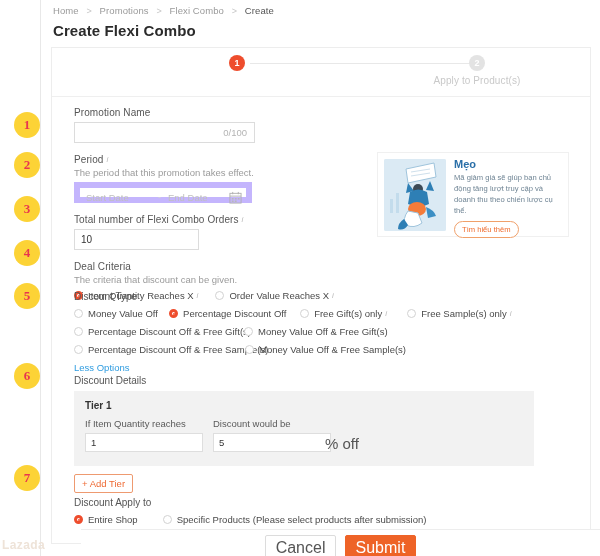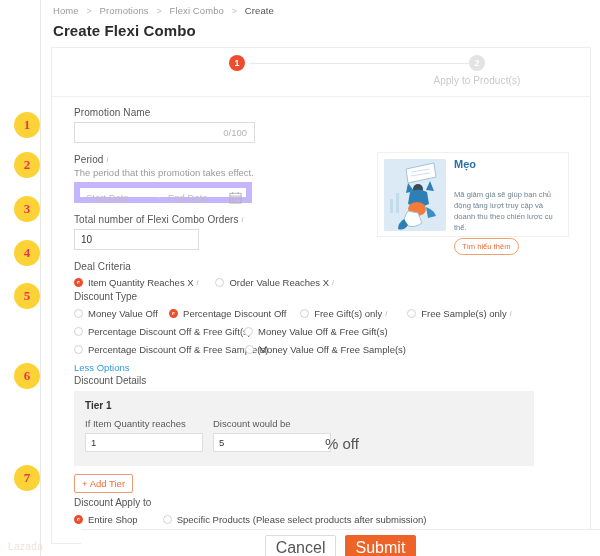--- a/index.html
+++ b/index.html
@@ -346,21 +346,21 @@
   }
   .tip-text {
     position: absolute;
     left: 76px; top: 5px;
     width: 110px;
   }
   .tip-title {
     font-size: 11px;
     font-weight: bold;
     color: #2a6fa8;
-    margin-bottom: 19px;
+    margin-bottom: 2px;
   }
   .tip-body {
     font-size: 7.6px;
     color: #6f8494;
     line-height: 1.45;
   }
   .tip-btn {
     display: inline-block;
     margin-top: 5px;
     border: 1px solid #f0a06a;
@@ -412,25 +412,25 @@
     font-size: 13px;
     font-weight: bold;
     text-align: center;
     line-height: 26px;
     font-family: "Liberation Serif", serif;
     z-index: 20;
   }
 
   .watermark {
     position: absolute;
-    left: 8px;
+    left: 2px;
     bottom: 4px;
-    font-size: 10px;
+    font-size: 12px;
     color: #eee3d8;
-    font-weight: normal;
+    font-weight: bold;
     letter-spacing: .4px;
   }
 </style>
 </head>
 <body>
 
 <div class="leftgutter"></div>
 
 <div class="page">
 
@@ -494,20 +494,21 @@
 
         <div class="field">
           <span class="flabel"><span>Total number of Flexi Combo Orders</span><span class="info-i">i</span></span>
           <div class="inp w-total">
             <span class="val">10</span>
           </div>
         </div>
 
         <div class="field">
           <span class="flabel">Deal Criteria</span>
+          <div class="fsub">The criteria that discount can be given.</div>
           <div class="radio-row">
             <span class="radio">
               <span class="rdot on"></span><span>Item Quantity Reaches X</span><span class="info-i">i</span>
             </span>
             <span class="radio">
               <span class="rdot"></span><span>Order Value Reaches X</span><span class="info-i">i</span>
             </span>
           </div>
         </div>
 

